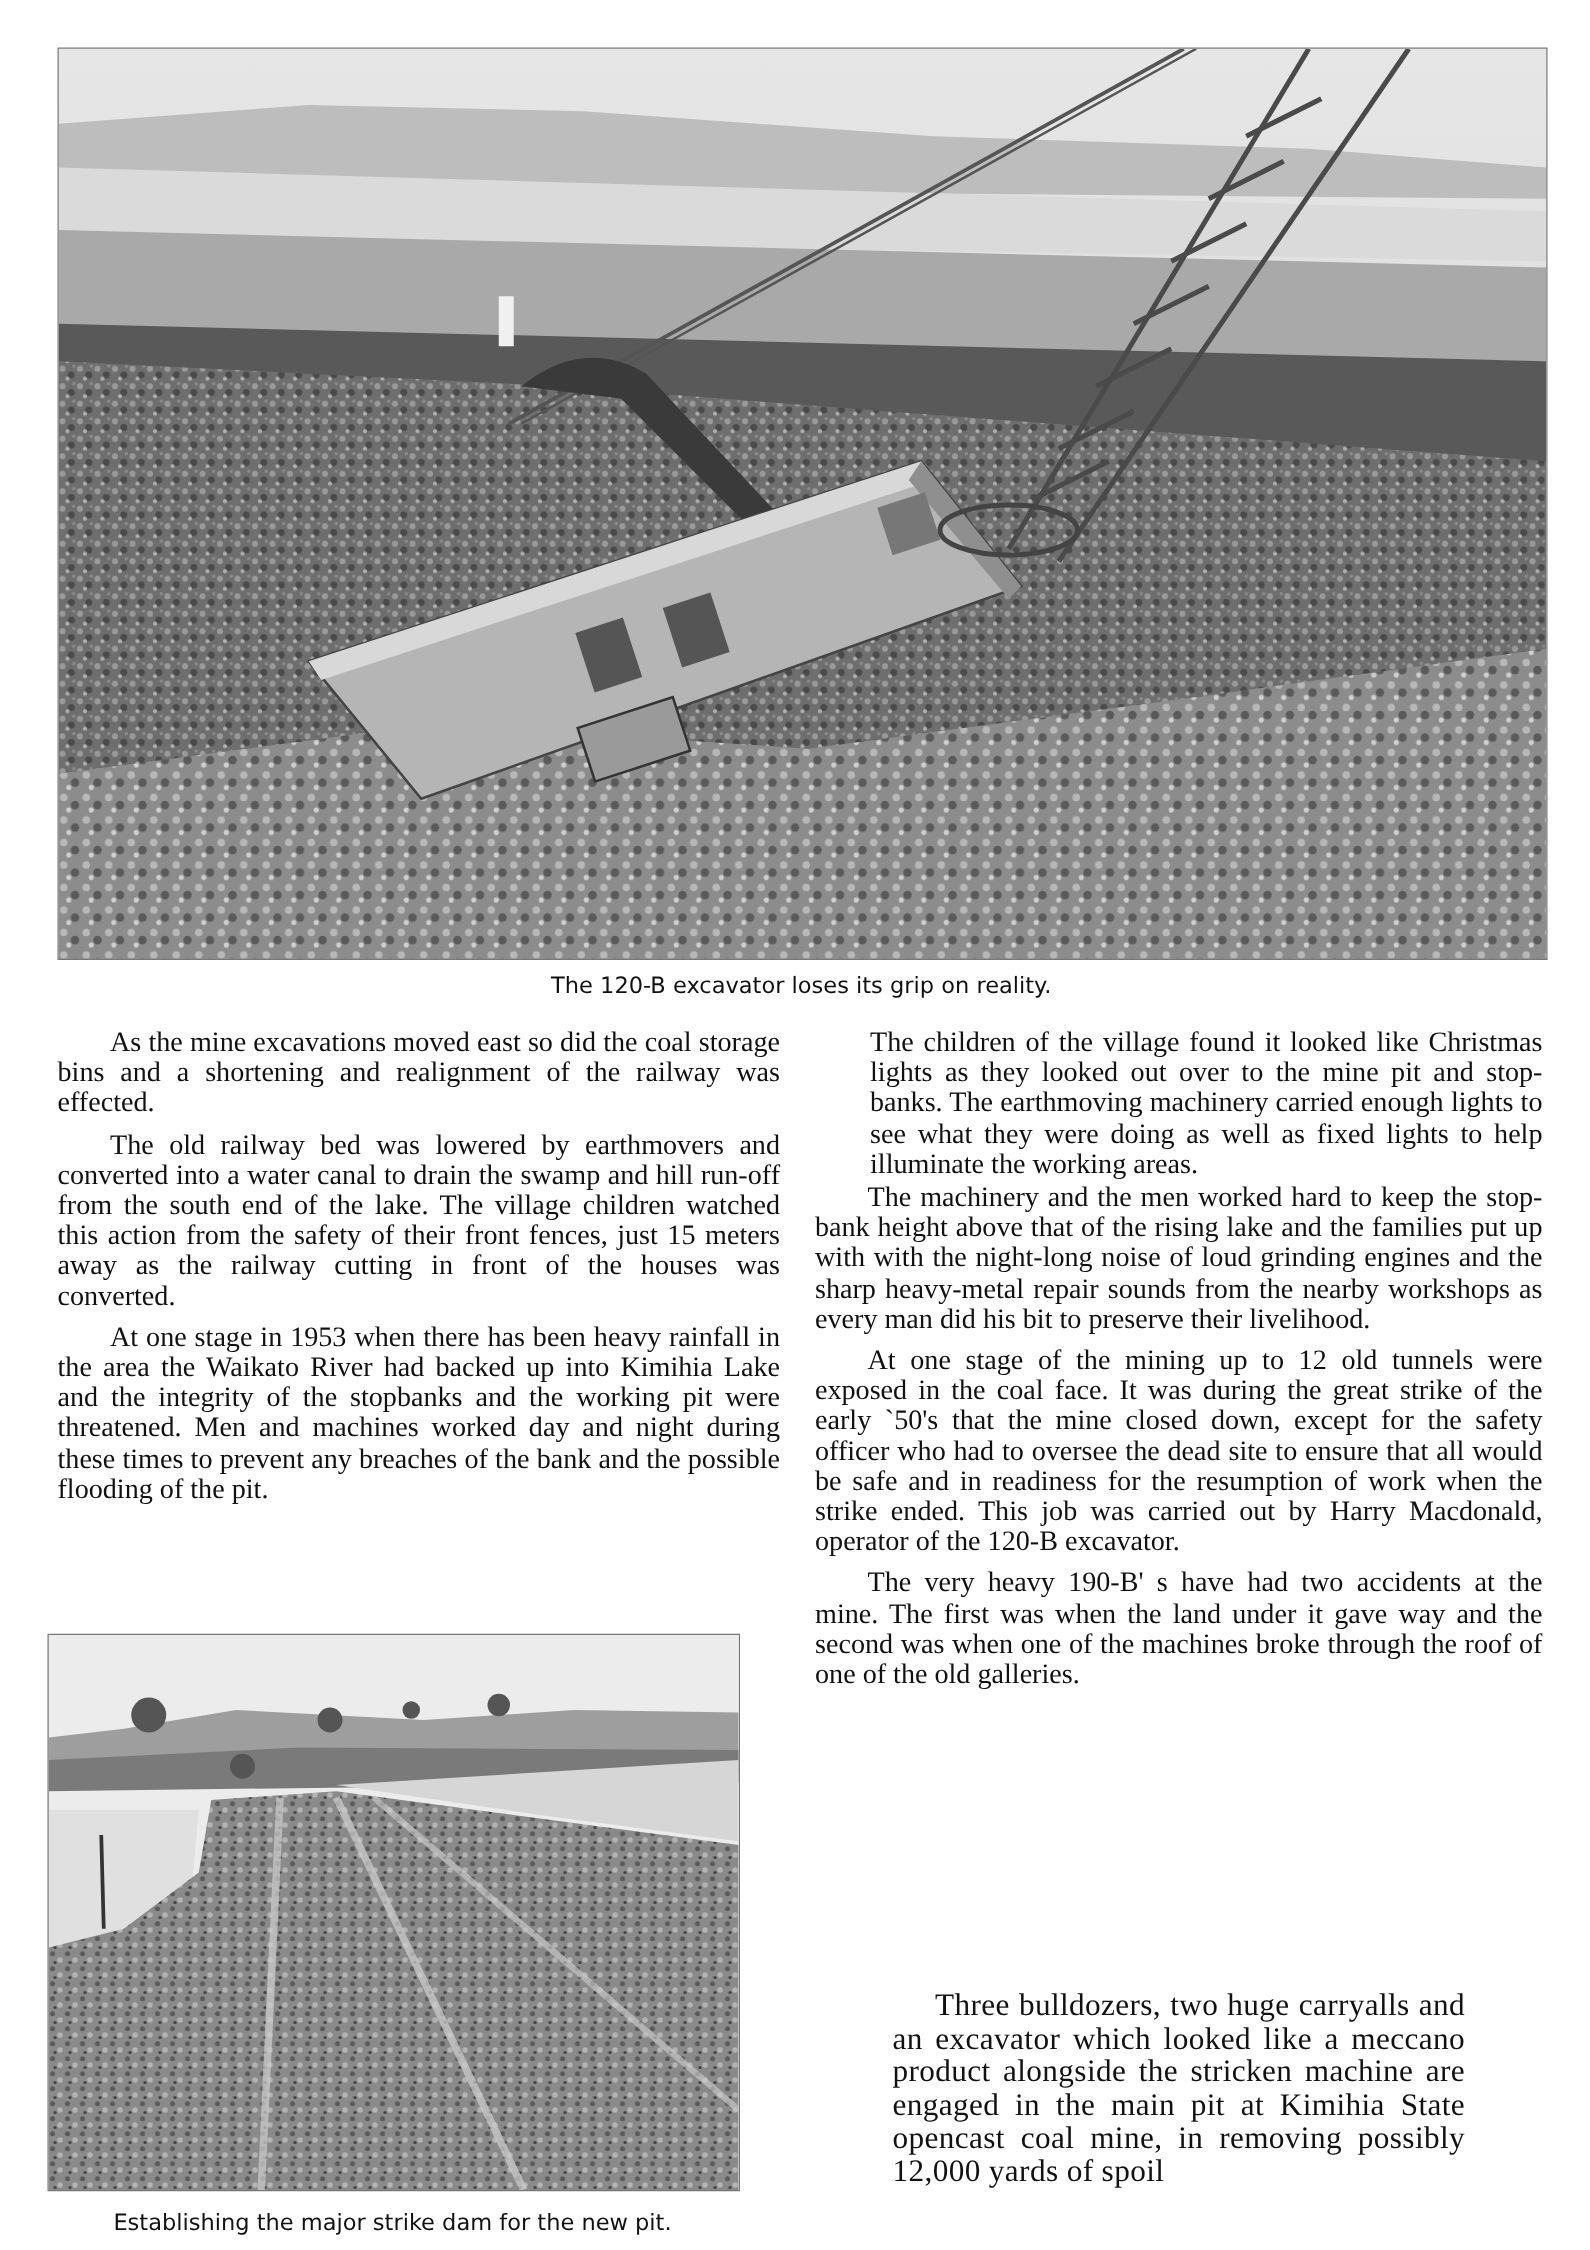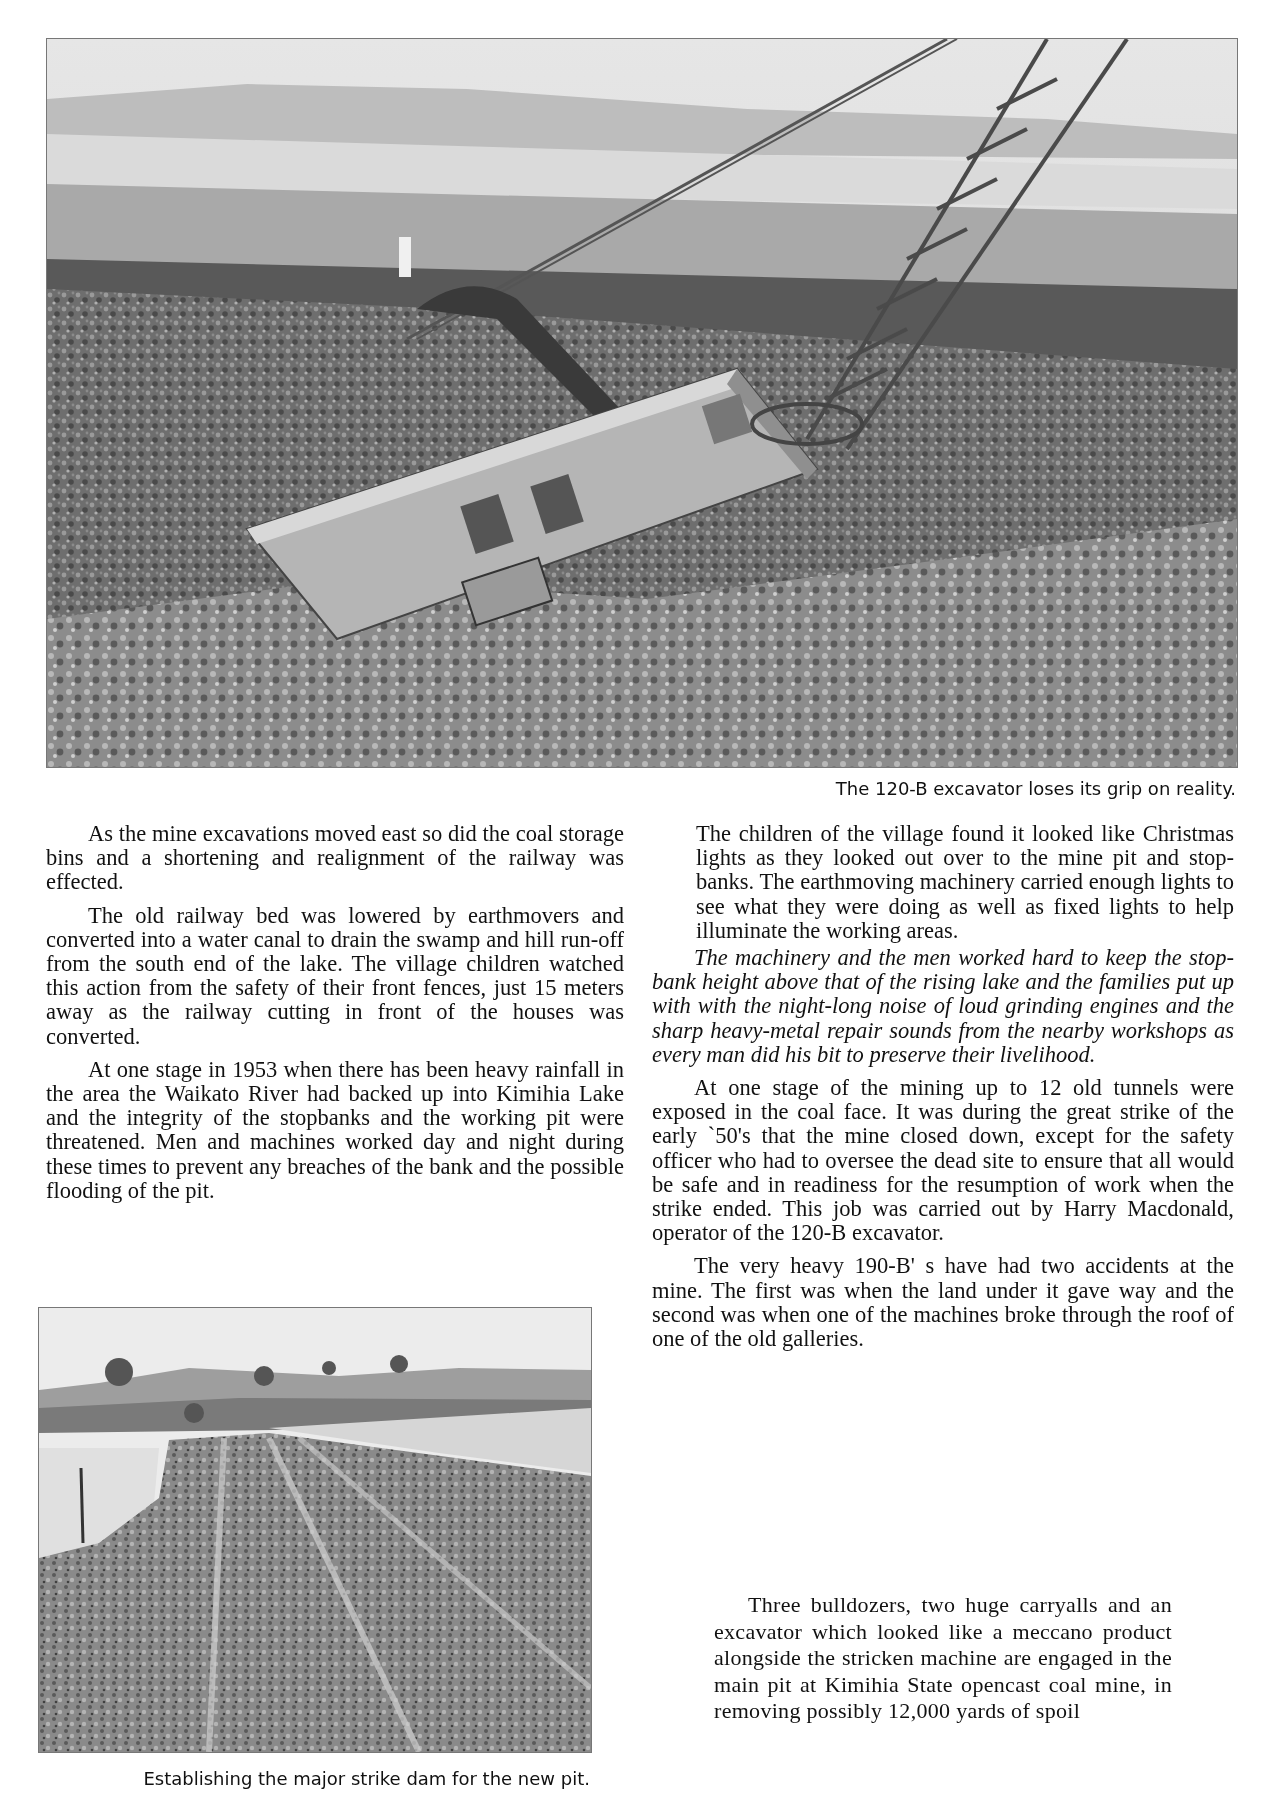--- a/index.html
+++ b/index.html
@@ -1,22 +1,22 @@
 <!DOCTYPE html>
 <html><head>
 <meta charset="utf-8">
 <style>
   html, body { margin: 0; padding: 0; background: #ffffff; }
   body { width: 1272px; height: 1800px; position: relative; overflow: hidden; }
   .photo { position: absolute; border: 1px solid #777; overflow: hidden; }
-  .caption { position: absolute; font-family: "DejaVu Sans", sans-serif; font-size: 18px; color: #111; text-align: right; }
+  .caption { position: absolute; font-family: "DejaVu Sans", sans-serif; font-size: 18px; color: #111; text-align: center; }
   .col { position: absolute; font-family: "Liberation Serif", serif; font-size: 22.5px; line-height: 24.2px; color: #111; text-align: justify; }
   .col p { margin: 0 0 9px 0; text-indent: 42px; }
   .col p.noindent { text-indent: 0; margin-left: 44px; }
-  .quote { position: absolute; font-family: "Liberation Serif", serif; font-size: 22px; line-height: 26.5px; color: #111; text-align: justify; letter-spacing: 0.3px; }
+  .quote { position: absolute; font-family: "Liberation Serif", serif; font-size: 25px; line-height: 26.5px; color: #111; text-align: justify; letter-spacing: 0.3px; }
   .quote p { margin: 0; text-indent: 34px; }
 </style>
 </head>
 <body>
 
 <div class="photo" style="left:46px; top:38px; width:1190px; height:728px;">
   <svg width="1190" height="728" viewBox="0 0 1190 728">
     <defs>
       <linearGradient id="sky" x1="0" y1="0" x2="0" y2="1">
         <stop offset="0" stop-color="#e6e6e6"></stop>
@@ -119,20 +119,20 @@
     <path d="M230 130 L380 444" stroke="#cfcfcf" stroke-width="6" fill="none" opacity="0.7"></path>
     <path d="M260 130 L552 380" stroke="#cfcfcf" stroke-width="5" fill="none" opacity="0.6"></path>
 
     <line x1="42" y1="160" x2="44" y2="235" stroke="#333" stroke-width="3"></line>
   </svg>
 </div>
 <div class="caption" style="left:38px; top:1768px; width:552px;">Establishing the major strike dam for the new pit.</div>
 
 <div class="col" style="left:652px; top:822px; width:582px;">
   <p class="noindent">The children of the village found it looked like Christmas lights as they looked out over to the mine pit and stop-banks. The earthmoving machinery carried enough lights to see what they were doing as well as fixed lights to help illuminate the working areas.</p>
-  <p style="margin-top:-6px;font-style:italic;">The machinery and the men worked hard to keep the stop-bank height above that of the rising lake and the families put up with with the night-long noise of loud grinding engines and the sharp heavy-metal repair sounds from the nearby workshops as every man did his bit to preserve their livelihood.</p>
+  <p style="margin-top:-6px;">The machinery and the men worked hard to keep the stop-bank height above that of the rising lake and the families put up with with the night-long noise of loud grinding engines and the sharp heavy-metal repair sounds from the nearby workshops as every man did his bit to preserve their livelihood.</p>
   <p>At one stage of the mining up to 12 old tunnels were exposed in the coal face. It was during the great strike of the early `50's that the mine closed down, except for the safety officer who had to oversee the dead site to ensure that all would be safe and in readiness for the resumption of work when the strike ended. This job was carried out by Harry Macdonald, operator of the 120-B excavator.</p>
   <p>The very heavy 190-B' s have had two accidents at the mine. The first was when the land under it gave way and the second was when one of the machines broke through the roof of one of the old galleries.</p>
 </div>
 
 <div class="quote" style="left:714px; top:1592px; width:458px;">
   <p>Three bulldozers, two huge carryalls and an excavator which looked like a meccano product alongside the stricken machine are engaged in the main pit at Kimihia State opencast coal mine, in removing possibly 12,000 yards of spoil</p>
 </div>
 
 </body></html>

